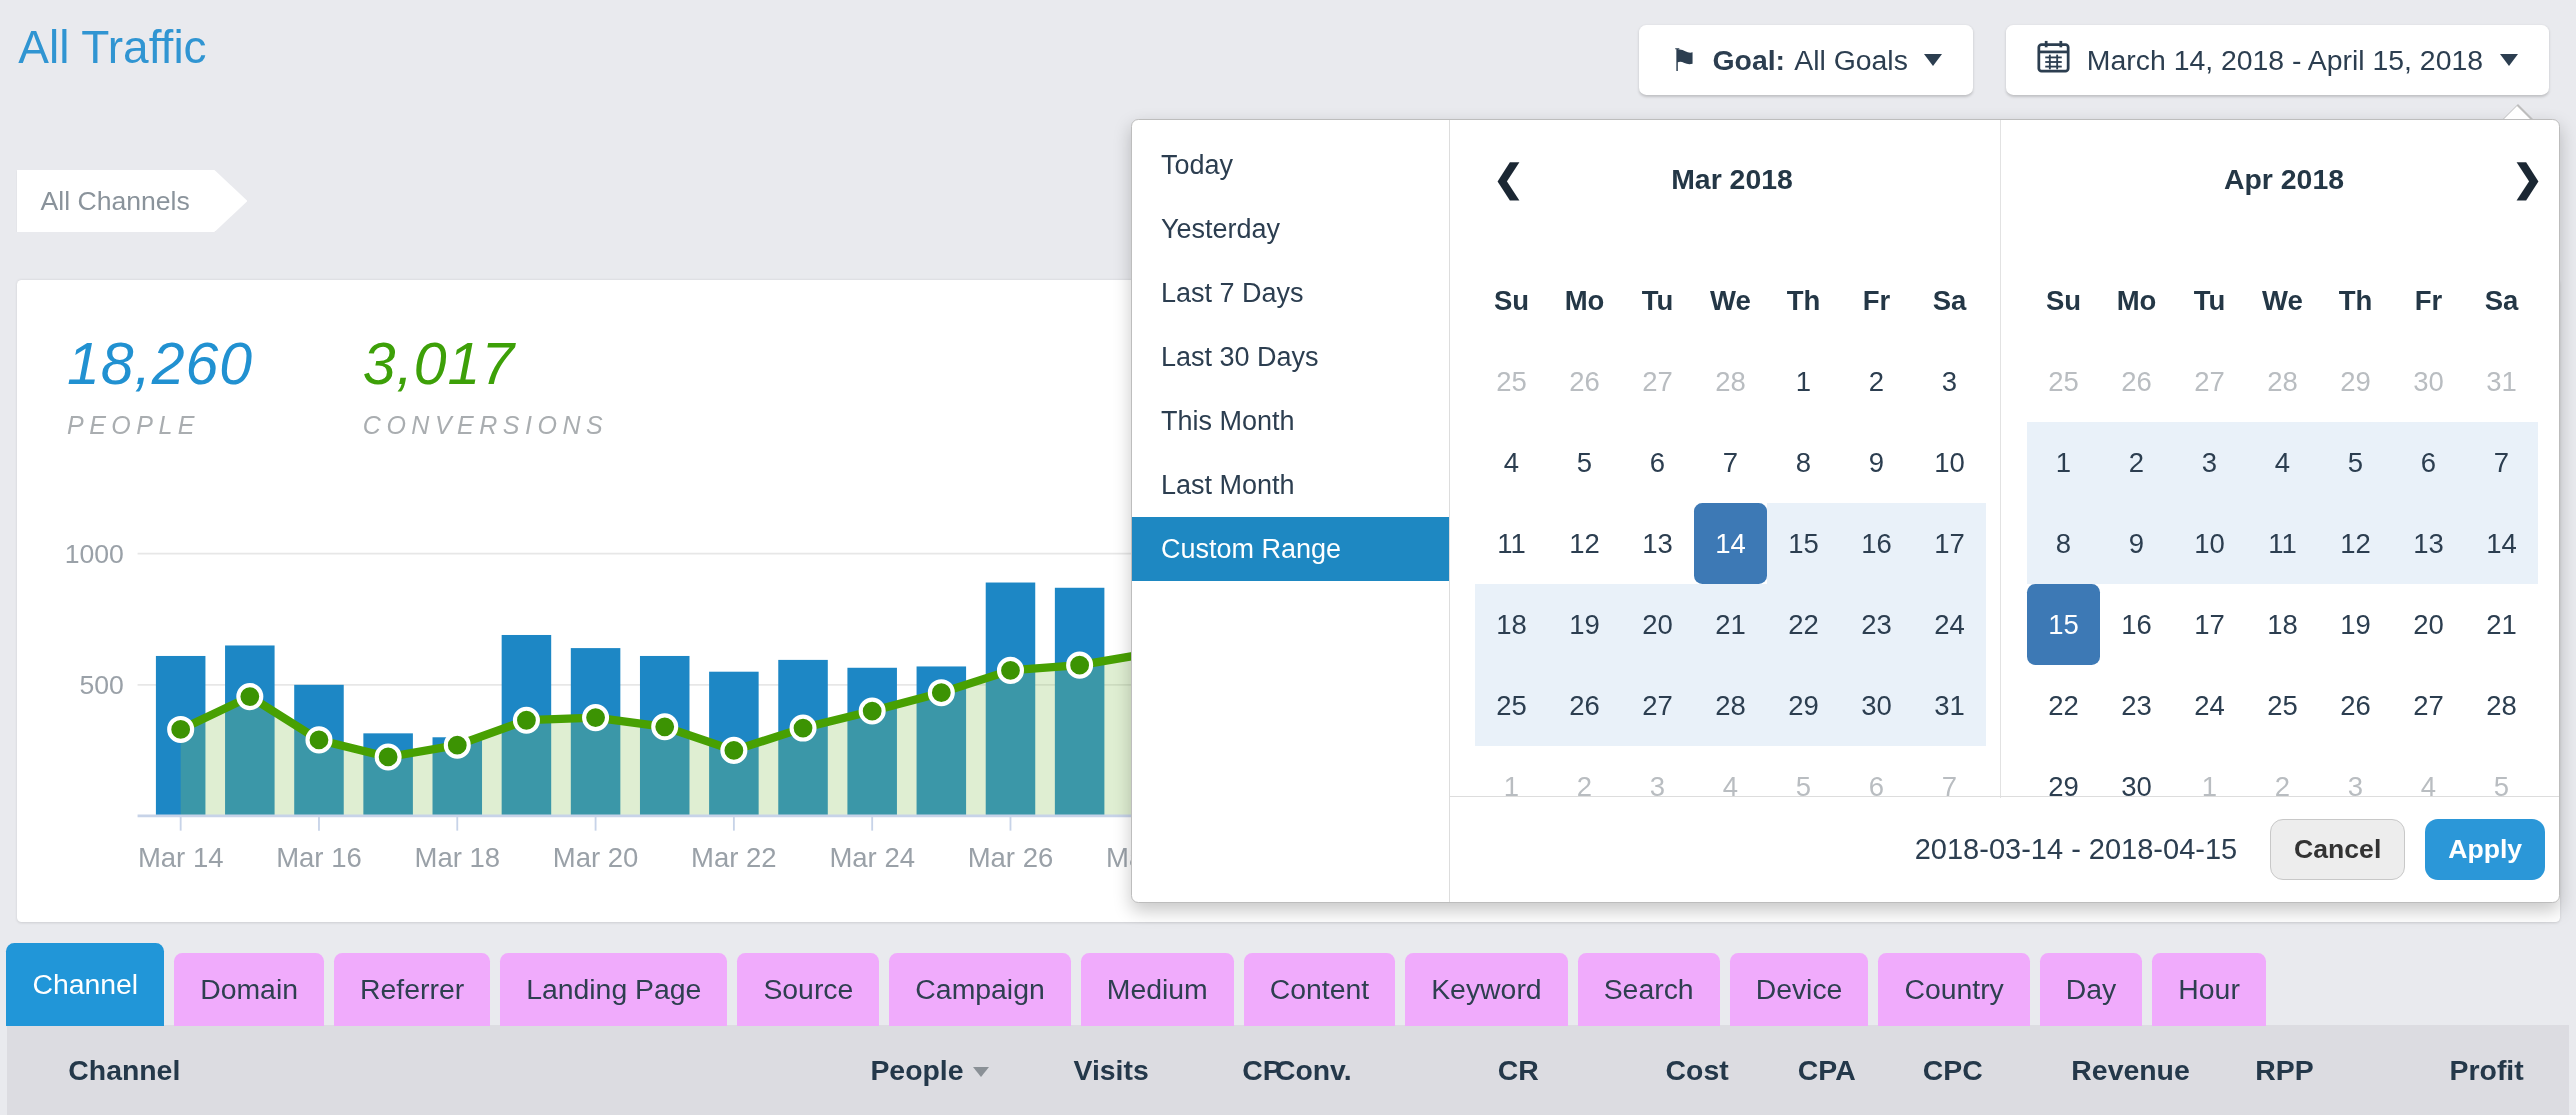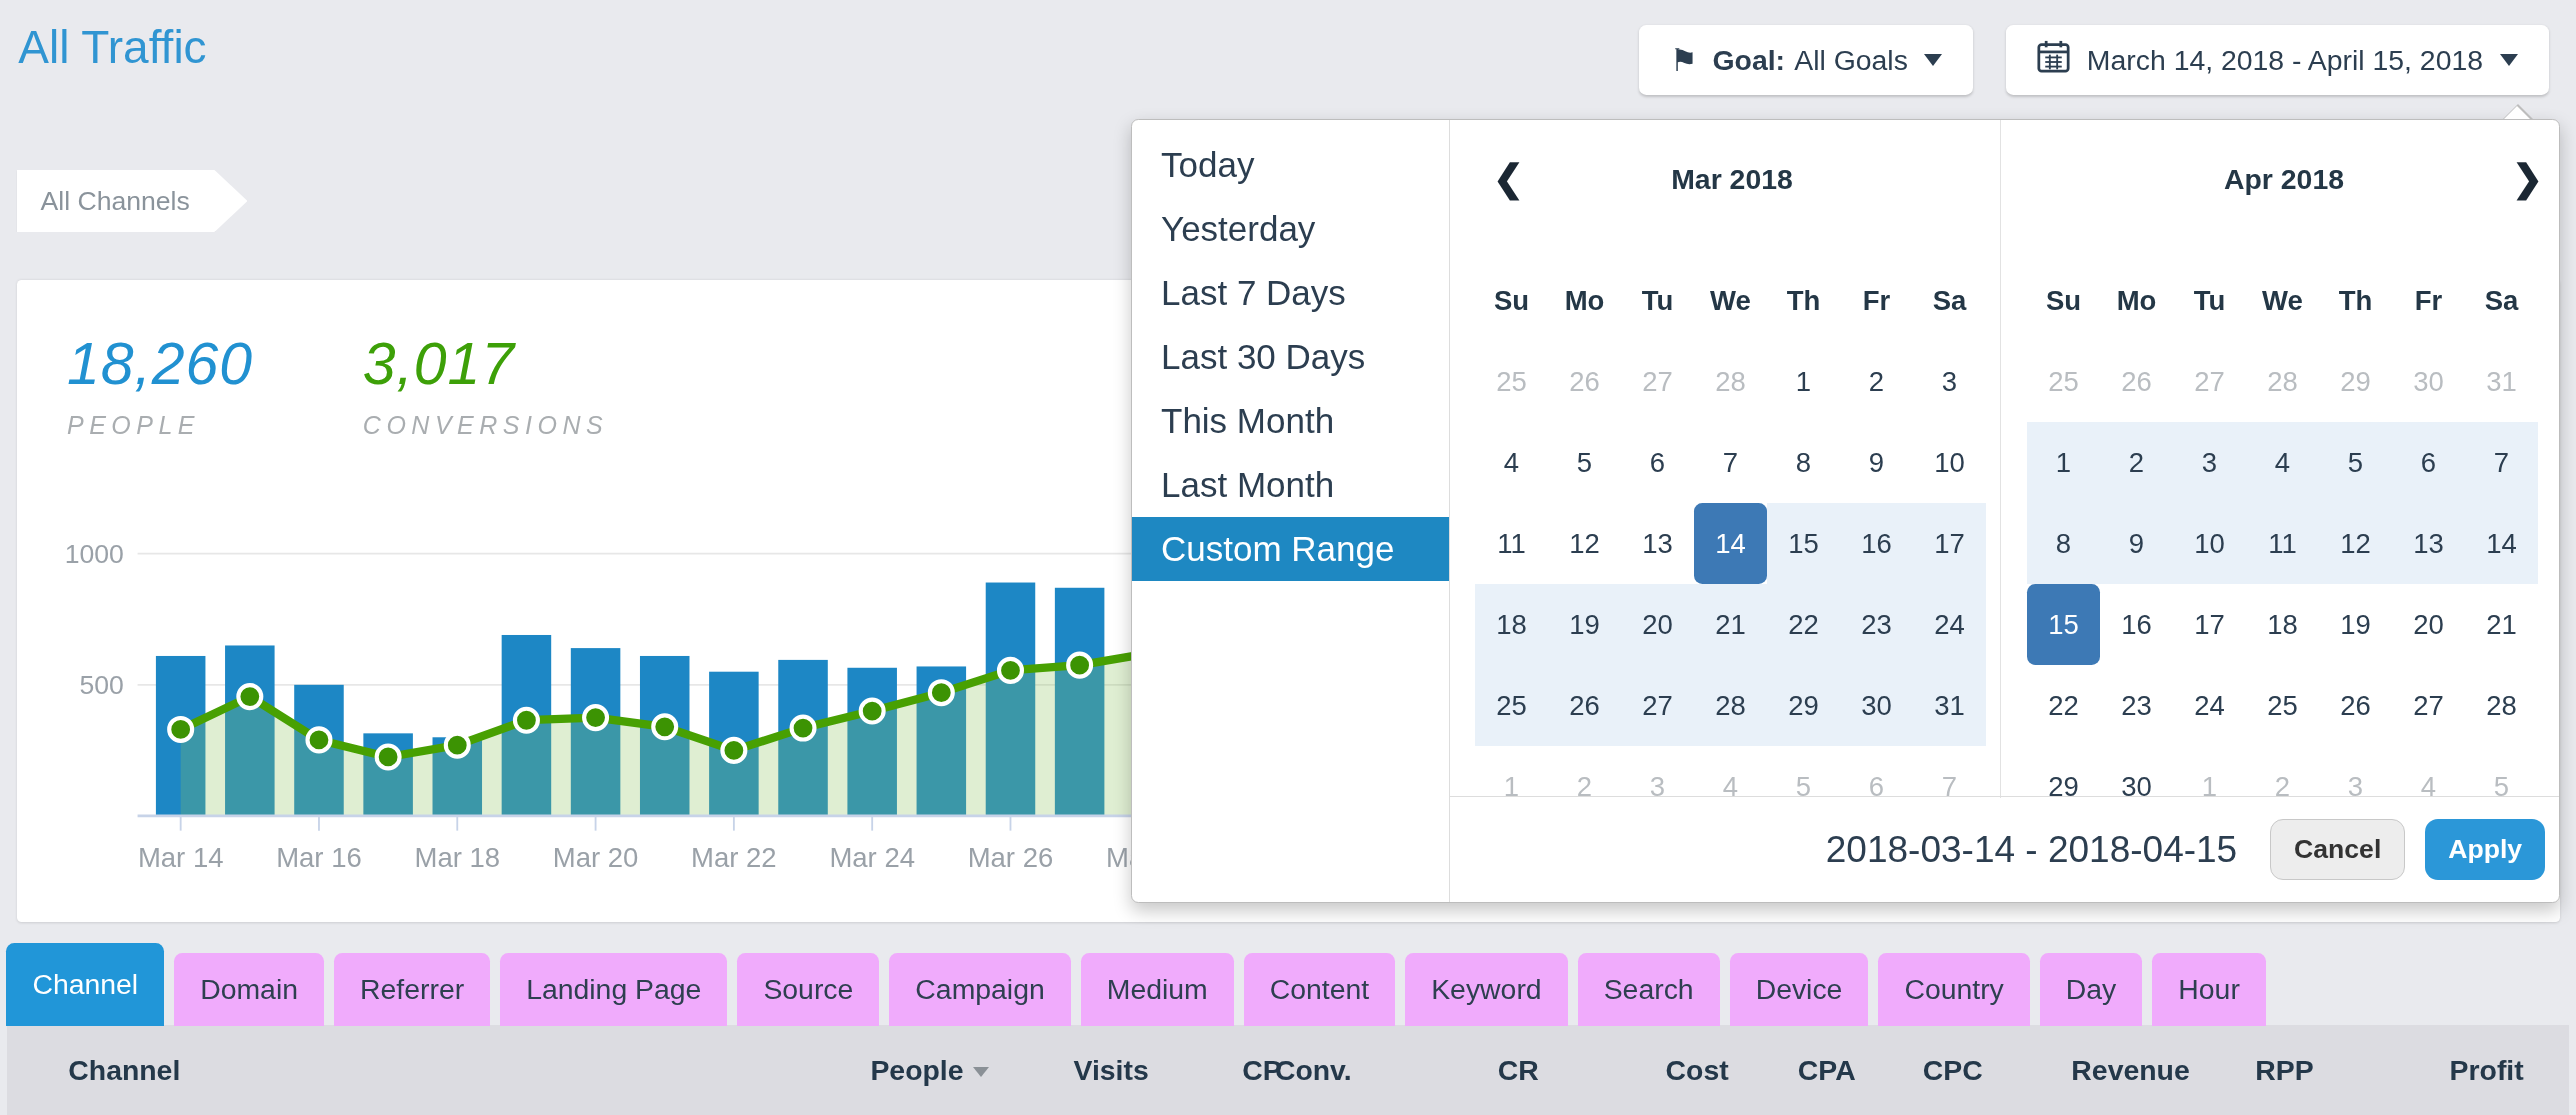--- a/index.html
+++ b/index.html
@@ -35,21 +35,21 @@
   #chart-svg { position:absolute; left:0; top:514px; }
 
   
   .popover { position:absolute; left:1131px; top:119px; width:1429px; height:784px; background:#fff;
              border:0.9px solid #bdbdbd; border-radius:7.3px; box-shadow:0 7.3px 18.3px rgba(0,0,0,.22); z-index:20; }
   .popover .arrow { position:absolute; top:-15.6px; right:26px; width:0; height:0;
                     border-left:15.6px solid transparent; border-right:15.6px solid transparent; border-bottom:15.6px solid #bdbdbd; }
   .popover .arrow:after { content:""; position:absolute; left:-13.8px; top:1.8px; width:0; height:0;
                     border-left:13.8px solid transparent; border-right:13.8px solid transparent; border-bottom:13.8px solid #fff; }
   .preset-col { position:absolute; left:0; top:0; width:318px; height:100%; border-right:0.9px solid #ddd; padding-top:13px; }
-  .preset-item { height:64px; display:flex; align-items:center; padding-left:29px; font-size:35px; color:#2c3e50; cursor:pointer; }
+  .preset-item { height:64px; display:flex; align-items:center; padding-left:29px; font-size:27px; color:#2c3e50; cursor:pointer; }
   .preset-item.active { background:#1e88c2; color:#fff; }
   .cal-divider { position:absolute; left:868px; top:0; width:0.9px; height:678px; background:#e2e2e2; }
 
   .month { position:absolute; top:37px; }
   .month.m0 { left:343px; width:514px; }
   .month.m1 { left:895px; width:514px; }
   .month-title { text-align:center; font-size:28.4px; font-weight:bold; color:#243746; height:44px; line-height:44px; }
   .month-grid { margin-top:59px; }
   .cal-row { display:flex; }
   .cal-cell { width:73px; height:81px; display:flex; align-items:center; justify-content:center;
@@ -58,21 +58,21 @@
   .cal-cell.muted { color:#b9bdc1; }
   .cal-cell.inrange { background:#e9f1f9; }
   .cal-cell.selected { background:#3d79b5; color:#fff; border-radius:8.3px; }
   .nav-chevron { position:absolute; top:40px; width:37px; height:37px; font-size:37px; font-weight:bold;
                  color:#1b2733; cursor:pointer; line-height:37px; text-align:center; }
   .nav-prev { left:358px; }
   .nav-next { left:1377px; }
 
   .popover-footer { position:absolute; left:318px; right:0; bottom:0; height:106px; border-top:0.9px solid #ddd;
                     display:flex; align-items:center; justify-content:flex-end; padding-right:13.8px; }
-  .range-text { font-size:37px; color:#2c3e50; margin-right:33px; }
+  .range-text { font-size:29px; color:#2c3e50; margin-right:33px; }
   .btn { height:61px; border-radius:13px; font-size:26.6px; font-weight:bold; display:flex; align-items:center;
          justify-content:center; cursor:pointer; }
   .btn-cancel { width:135px; background:#ededed; border:0.9px solid #c8c8c8; color:#333; margin-right:20px; }
   .btn-apply { width:120px; background:#2b97d8; color:#fff; }
 
   
   .tabs { position:absolute; left:6.4px; top:943px; height:83px; display:flex; align-items:flex-end; gap:10px; z-index:5; }
   .tab { height:73px; background:#f0abfc; border-radius:8.3px 8.3px 0 0; display:flex; align-items:center;
          padding:0 26px; font-size:28.4px; color:#2e3f50; cursor:pointer; white-space:nowrap; }
   .tab.active { height:83px; background:#2196d8; color:#fff; }

